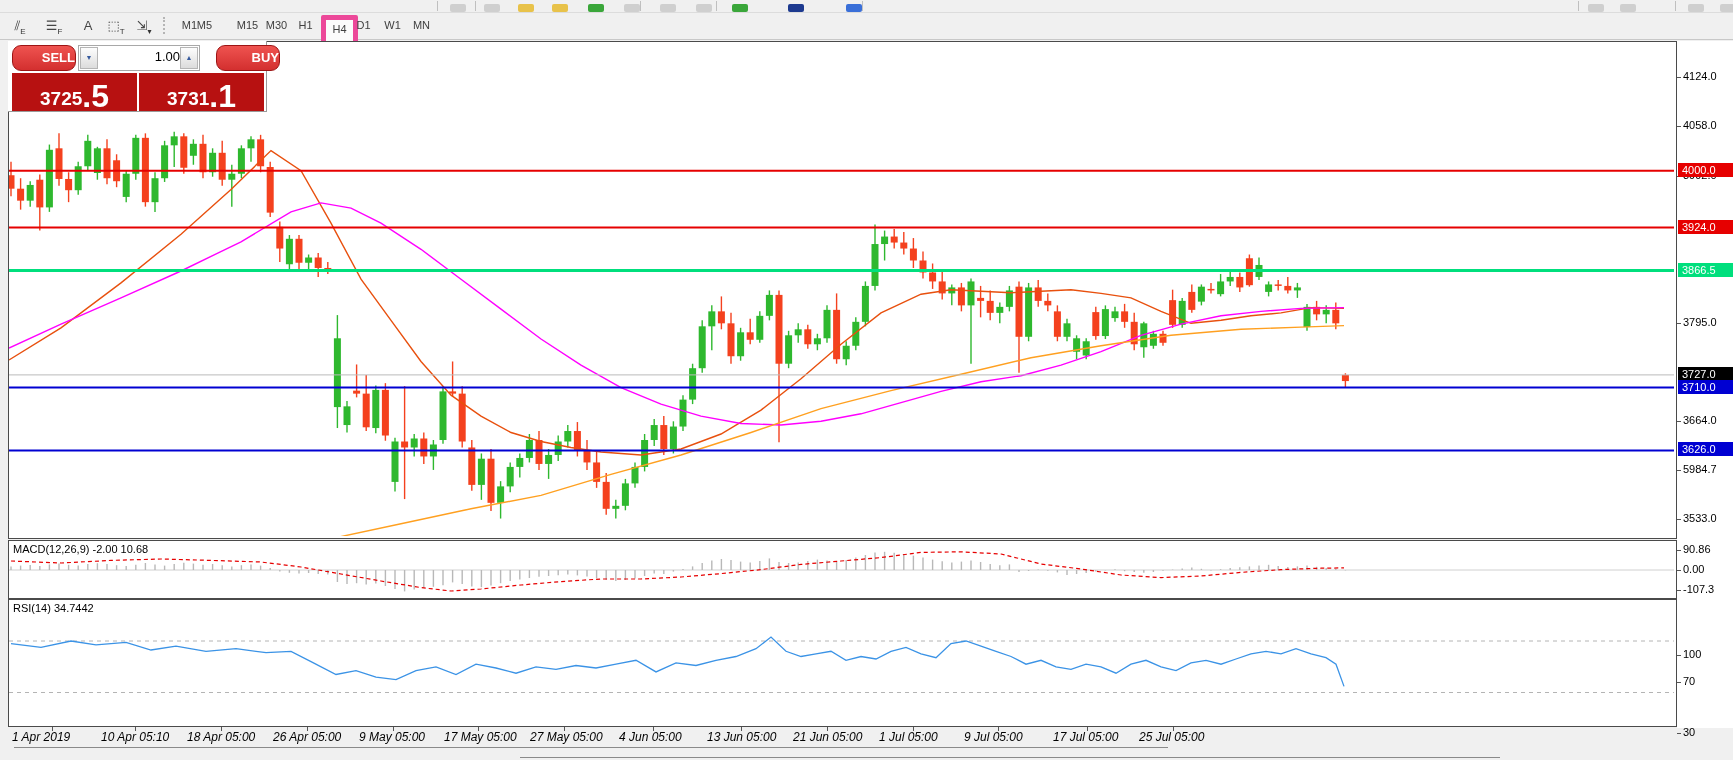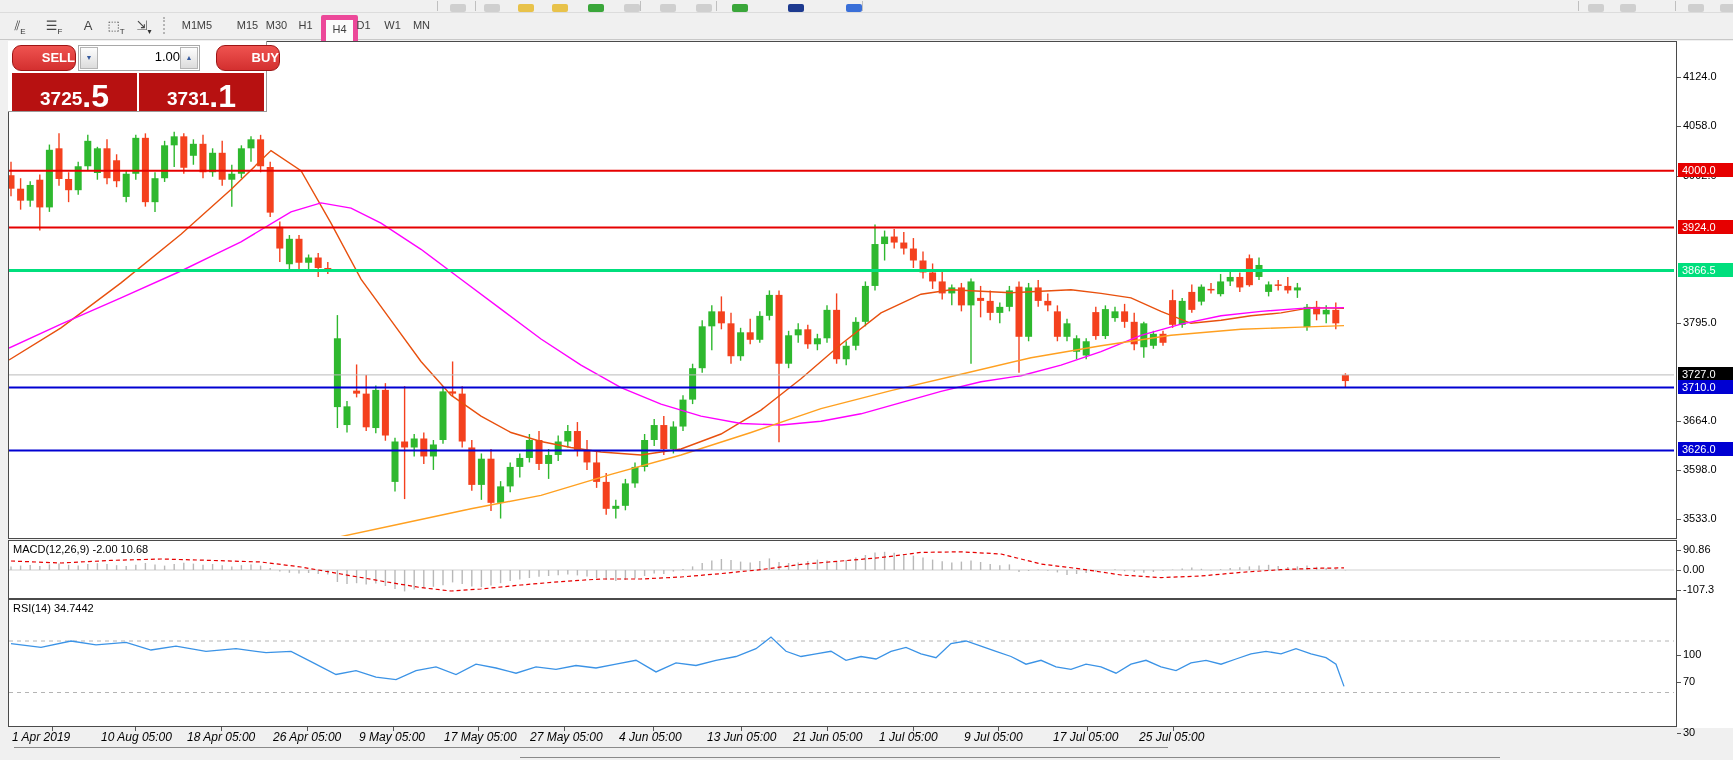--- a/index.html
+++ b/index.html
@@ -555,41 +555,41 @@
         <polyline points="2,43.6 32,47.4 62,41.0 87,44.9 117,42.3 142,50.0 167,46.1 197,51.3 227,48.7 257,52.6 282,51.3 302,61.6 327,74.5 347,70.6 367,77.1 387,79.6 407,70.6 427,66.8 447,74.5 467,64.2 487,68.0 507,73.2 527,66.8 547,69.3 567,65.5 587,68.0 607,64.2 627,60.3 647,71.9 667,62.9 687,65.5 707,60.3 727,56.5 747,48.7 762,37.1 777,51.3 792,56.5 807,53.9 822,51.3 837,60.3 852,56.5 867,59.0 882,51.3 897,47.4 912,53.9 927,57.7 942,43.6 957,41.0 972,46.1 987,51.3 1002,56.5 1017,64.2 1032,60.3 1047,66.8 1062,69.3 1077,64.2 1092,66.8 1107,73.2 1122,64.2 1137,60.3 1152,66.8 1167,70.6 1182,62.9 1197,60.3 1212,64.2 1227,59.0 1242,53.9 1257,51.3 1272,53.9 1287,48.7 1302,53.9 1317,57.7 1327,64.2 1335,86.4" fill="none" stroke="#3b93e6" stroke-width="1.3"></polyline>
       </svg>
   </div>
 
   <div id="axis">
       <div class="tick" style="top:29px">4124.0</div>
       <div class="tick" style="top:78px">4058.0</div>
       <div class="tick" style="top:128px">3992.0</div>
       <div class="tick" style="top:275px">3795.0</div>
       <div class="tick" style="top:373px">3664.0</div>
-      <div class="tick" style="top:422px">3598.0</div>
+      <div class="tick" style="top:422px">5984.7</div>
       <div class="tick" style="top:471px">3533.0</div>
       <div class="tag" style="top:122px;background:#e60000">4000.0</div>
       <div class="tag" style="top:179px;background:#e60000">3924.0</div>
       <div class="tag" style="top:222px;background:#00df7d">3866.5</div>
       <div class="tag" style="top:326px;background:#000000">3727.0</div>
       <div class="tag" style="top:339px;background:#0000d2">3710.0</div>
       <div class="tag" style="top:401px;background:#0000d2">3626.0</div>
       <div class="tick" style="top:502px">90.86</div>
       <div class="tick" style="top:522px">0.00</div>
       <div class="tick" style="top:542px">-107.3</div>
       <div class="tick" style="top:607px">100</div>
       <div class="tick" style="top:634px">70</div>
       <div class="tick" style="top:685px">30</div>
     </div>
 
   <div id="dates">
       <div class="dtick" style="left:44px"></div>
       <div class="dlabel" style="left:4px">1 Apr 2019</div>
       <div class="dtick" style="left:127px"></div>
-      <div class="dlabel" style="left:93px">10 Aug 05:00</div>
+      <div class="dlabel" style="left:93px">10 Apr 05:10</div>
       <div class="dtick" style="left:213px"></div>
       <div class="dlabel" style="left:179px">18 Apr 05:00</div>
       <div class="dtick" style="left:299px"></div>
       <div class="dlabel" style="left:265px">26 Apr 05:00</div>
       <div class="dtick" style="left:385px"></div>
       <div class="dlabel" style="left:351px">9 May 05:00</div>
       <div class="dtick" style="left:470px"></div>
       <div class="dlabel" style="left:436px">17 May 05:00</div>
       <div class="dtick" style="left:556px"></div>
       <div class="dlabel" style="left:522px">27 May 05:00</div>

